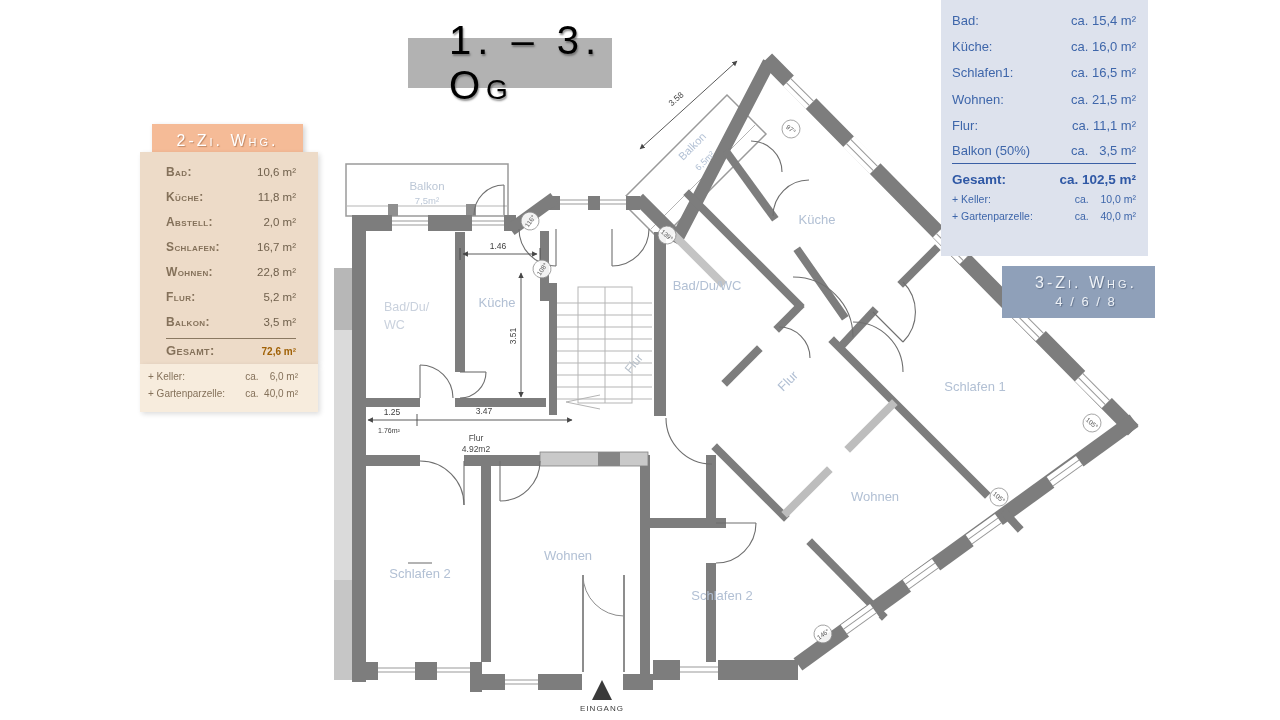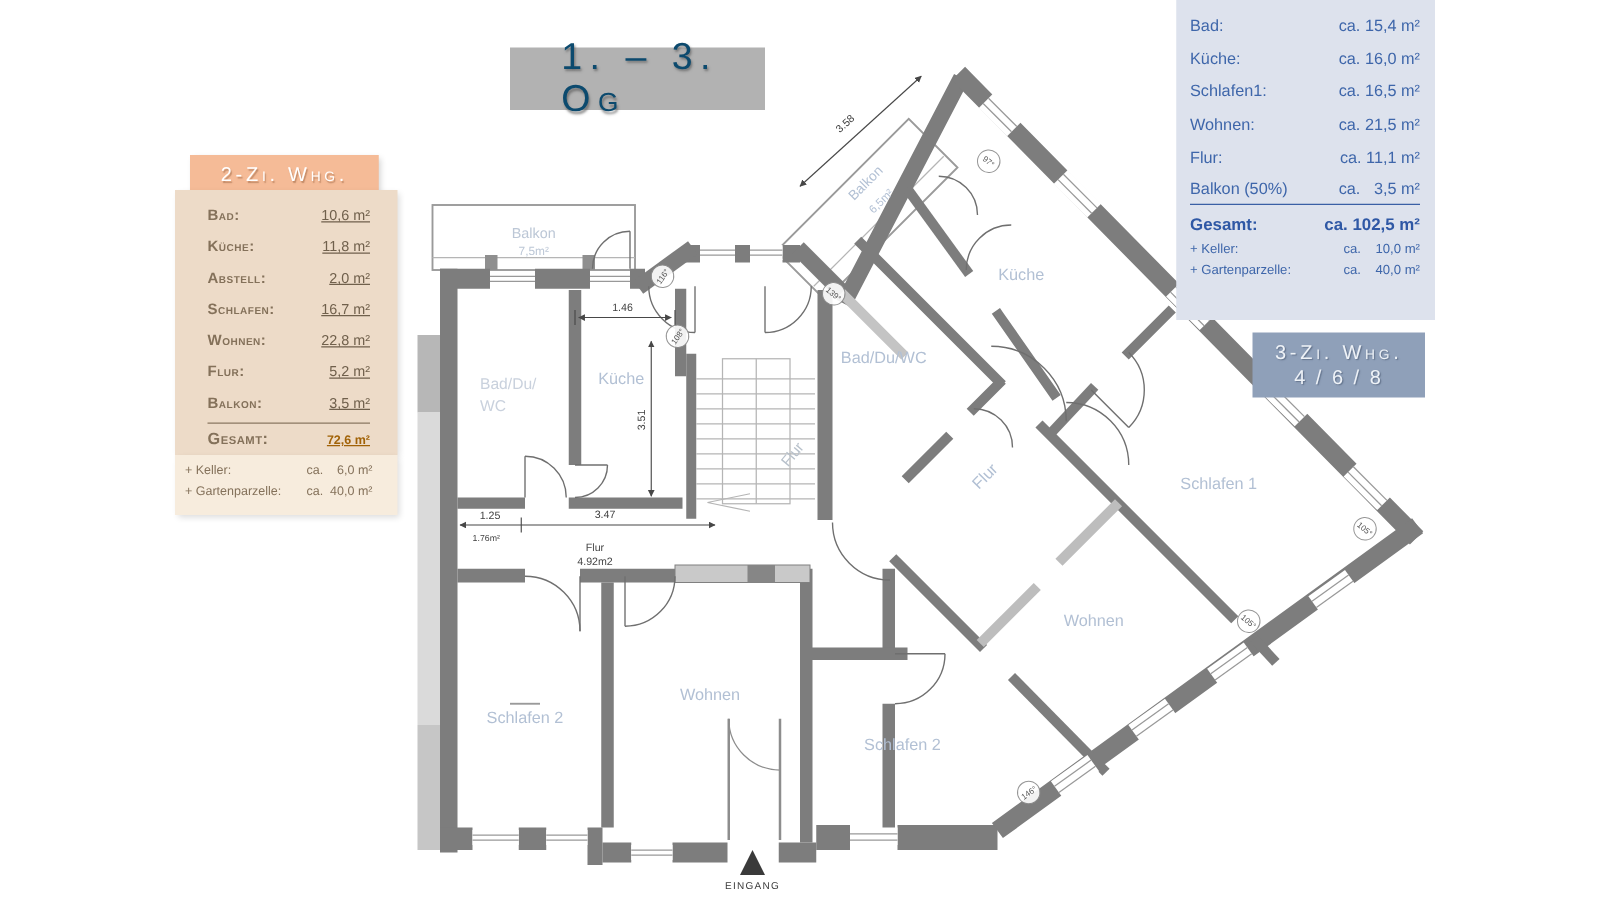--- a/index.html
+++ b/index.html
@@ -4,36 +4,36 @@
 <style>
   html,body{margin:0;padding:0;background:#fff;}
   .stage{position:relative;width:1280px;height:720px;background:#ffffff;overflow:hidden;
          font-family:"Liberation Sans",sans-serif;}
   .stage svg{position:absolute;left:0;top:0;}
   svg text{font-family:"Liberation Sans",sans-serif;}
 
   
   .title-box{position:absolute;left:408px;top:38px;width:204px;height:50px;background:#b2b2b2;
              display:flex;align-items:center;justify-content:center;}
-  .title-box span{font-variant:small-caps;font-size:30px;color:#0c4a6e;letter-spacing:6px;
+  .title-box span{font-variant:small-caps;font-size:40px;color:#000000;letter-spacing:6px;
                   text-shadow:1px 2px 2px rgba(85,85,85,.65);margin-left:41px;}
 
   
   .lp-header{position:absolute;left:152px;top:96px;width:151px;height:52px;background:#f5bb97;
              box-shadow:2px 2px 5px rgba(0,0,0,.18);color:#fff;text-align:center;margin-top:28px;}
   .lp-header .l1{font-variant:small-caps;font-size:16px;letter-spacing:3px;margin-top:8px;
                  text-shadow:1px 1px 1px rgba(150,95,60,.55);}
   .lp-header .l2{font-size:13px;letter-spacing:2px;margin-top:2px;
                  text-shadow:1px 1px 1px rgba(150,95,60,.55);}
   .lp-body{position:absolute;left:140px;top:152px;width:178px;height:212px;background:#eddbc8;
            box-shadow:2px 2px 5px rgba(0,0,0,.14);box-sizing:border-box;padding:13px 22px 0 26px;
            color:#84715a;}
   .lrow{display:flex;justify-content:space-between;align-items:baseline;height:25px;}
   .lrow .ll{font-variant:small-caps;font-weight:bold;font-size:12px;letter-spacing:.4px;}
-  .lrow .lv{font-size:11.5px;color:#70604c;text-decoration:underline;}
+  .lrow .lv{font-size:11.5px;color:#70604c;}
   .lrow.ul{border-bottom:1.5px solid #8a7861;height:23px;margin-bottom:4px;gap:40px;}
   .lrow.tot{margin-top:3px;}
   .lrow.tot .ll{font-size:13px;}
   .lrow.tot .lv{font-size:10px;font-weight:bold;color:#a16207;}
   .lp-footer{position:absolute;left:140px;top:364px;width:178px;height:48px;background:#f7ecdd;
              box-shadow:2px 2px 5px rgba(0,0,0,.14);box-sizing:border-box;padding:7px 20px 0 8px;
              color:#84715a;font-size:10px;}
   .lxrow{display:flex;justify-content:space-between;height:17px;align-items:baseline;}
   .lxrow .lv{white-space:pre;}
 
@@ -41,24 +41,24 @@
   .rp{position:absolute;left:941px;top:0;width:207px;height:256px;background:#dde2ed;
       box-sizing:border-box;padding:7px 12px 0 11px;color:#3e66aa;}
   .rrow{display:flex;justify-content:space-between;align-items:center;height:26.4px;font-size:13px;}
   .rrow.ul{border-bottom:1.5px solid #3a5fa5;height:24px;margin-bottom:2px;}
   .rrow.tot{font-weight:bold;font-size:13.5px;color:#2f58a5;height:27px;}
   .rxrow{display:flex;justify-content:space-between;align-items:baseline;height:17px;font-size:10.5px;}
   .rxrow .rv{white-space:pre;}
   .rrow .rv{white-space:pre;}
 
   .rp-tag{position:absolute;left:1002px;top:266px;width:138px;height:52px;background:#8fa0b9;
-          color:#eef2f7;text-align:center;}
+          color:#eef2f7;text-align:center;padding-left:15px;}
   .rp-tag .l1{font-variant:small-caps;font-size:16px;letter-spacing:3px;margin-top:8px;
               text-shadow:1px 1px 1px rgba(70,85,110,.6);}
-  .rp-tag .l2{font-size:16px;letter-spacing:2px;margin-top:2px;
+  .rp-tag .l2{font-size:13px;letter-spacing:2px;margin-top:2px;
               text-shadow:1px 1px 1px rgba(70,85,110,.6);}
 </style>
 </head>
 <body>
 
 <div class="stage">
 
 <svg width="1280" height="720" viewBox="0 0 1280 720">
   <defs>
     <marker id="ar" markerWidth="8" markerHeight="8" refX="5.5" refY="3" orient="auto">

